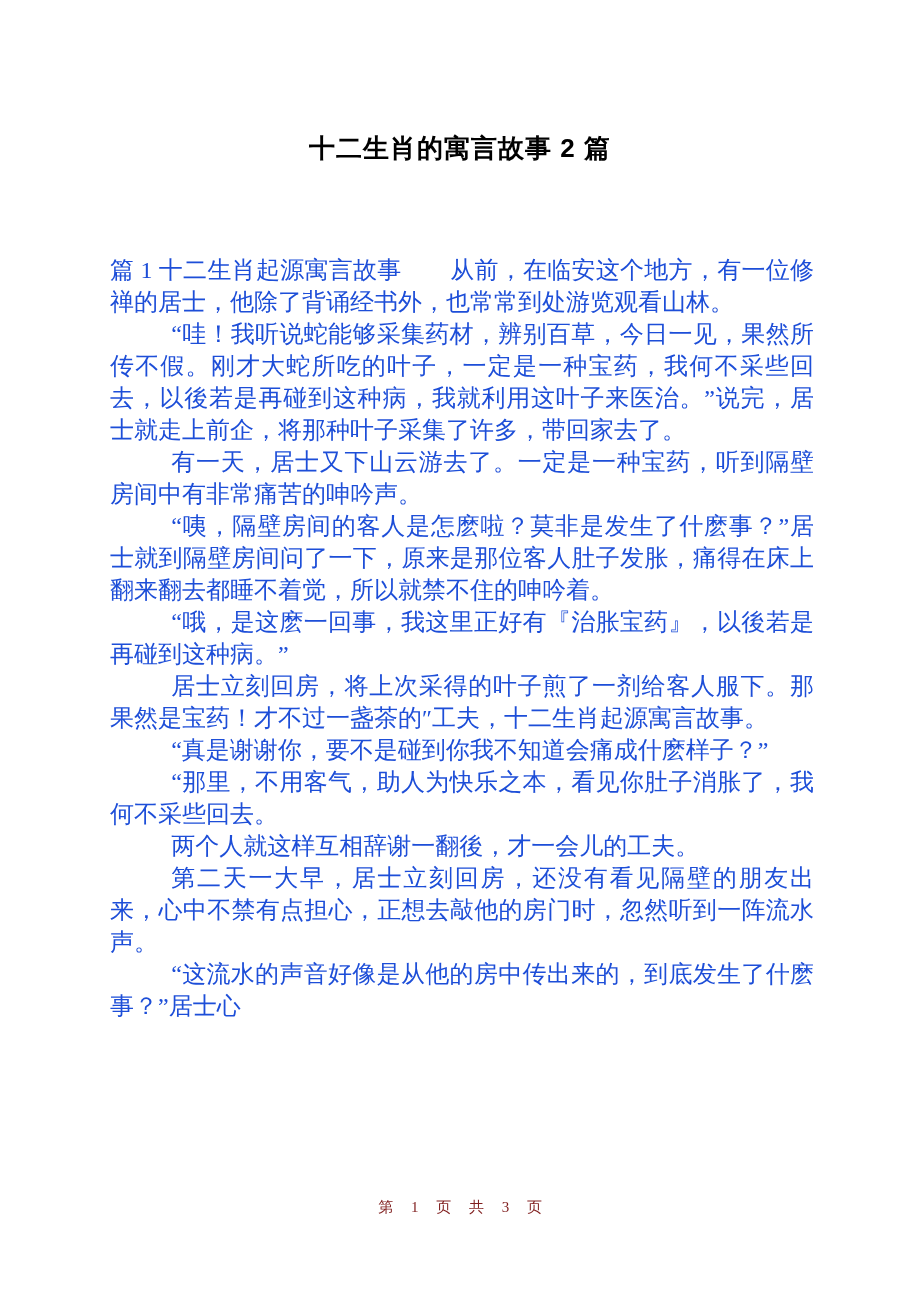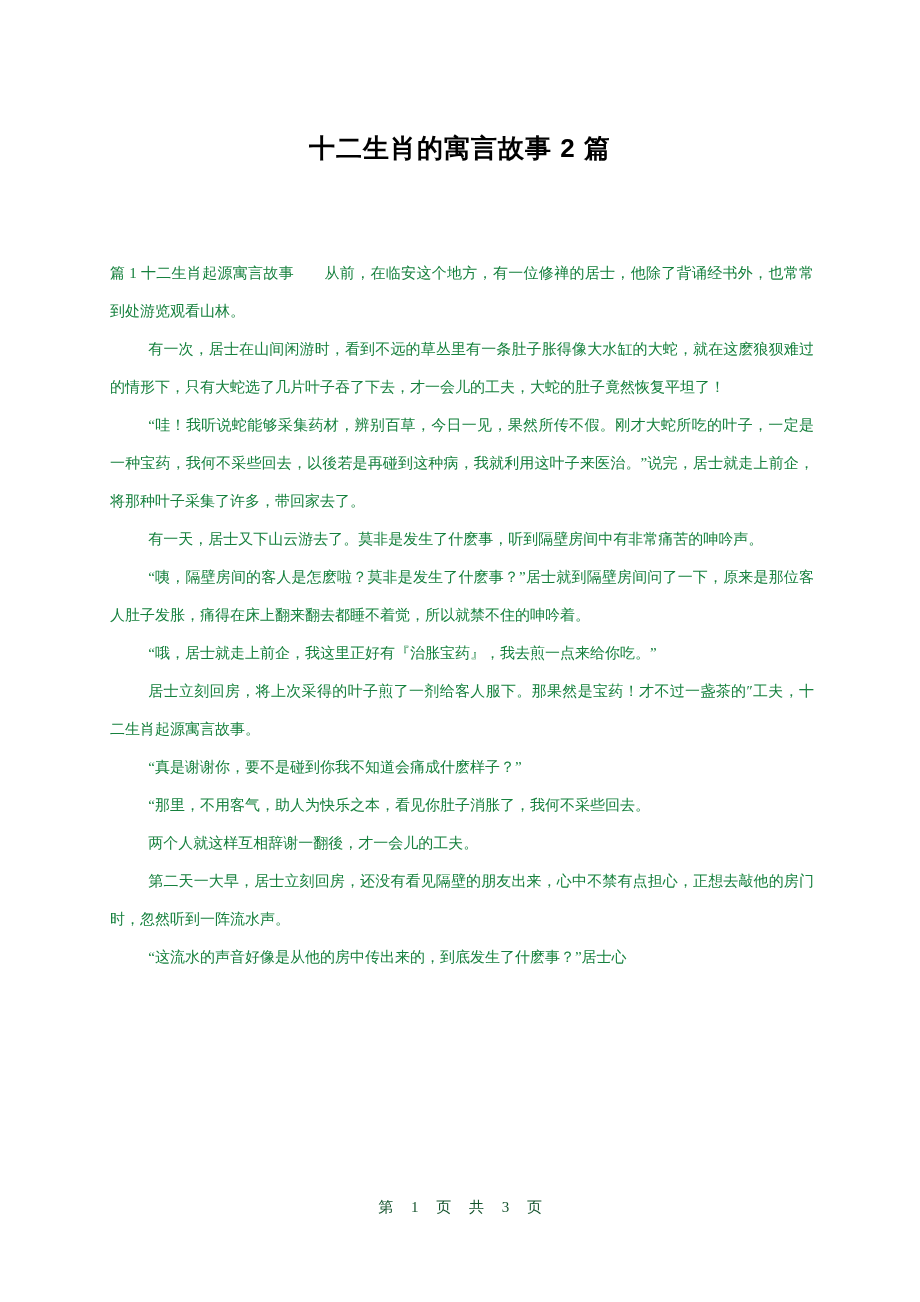--- a/index.html
+++ b/index.html
@@ -27,64 +27,63 @@
     line-height: 40px;
     color: #000000;
     letter-spacing: 1px;
   }
   .doc-body {
     position: absolute;
     top: 254px;
     left: 110px;
     width: 704px;
     font-family: "Liberation Serif", serif;
-    font-size: 15px;
-    line-height: 38px;
-    color: #15803d;
+    font-size: 24px;
+    line-height: 32px;
+    color: #1d4ed8;
     text-align: justify;
     text-justify: inter-ideograph;
   }
   .para {
     margin: 0;
     padding: 0;
     text-indent: 2.55em;
   }
   .para.no-indent {
     text-indent: 0;
   }
   .page-footer {
     position: absolute;
     top: 1196px;
     left: 0;
     width: 100%;
     text-align: center;
     font-family: "Liberation Serif", serif;
     font-size: 15px;
     line-height: 22px;
-    color: #14532d;
+    color: #7f1d1d;
   }
   .page-footer span {
     display: inline-block;
     margin: 0 7px;
   }
 </style>
 </head>
 <body>
 
 <div class="page">
 
   <h1 class="doc-title">十二生肖的寓言故事 2 篇</h1>
 
   <div class="doc-body">
     <p class="para no-indent">篇 1 十二生肖起源寓言故事　　从前，在临安这个地方，有一位修禅的居士，他除了背诵经书外，也常常到处游览观看山林。</p>
-    <p class="para">有一次，居士在山间闲游时，看到不远的草丛里有一条肚子胀得像大水缸的大蛇，就在这麽狼狈难过的情形下，只有大蛇选了几片叶子吞了下去，才一会儿的工夫，大蛇的肚子竟然恢复平坦了！</p>
     <p class="para">“哇！我听说蛇能够采集药材，辨别百草，今日一见，果然所传不假。刚才大蛇所吃的叶子，一定是一种宝药，我何不采些回去，以後若是再碰到这种病，我就利用这叶子来医治。”说完，居士就走上前企，将那种叶子采集了许多，带回家去了。</p>
-    <p class="para">有一天，居士又下山云游去了。莫非是发生了什麽事，听到隔壁房间中有非常痛苦的呻吟声。</p>
+    <p class="para">有一天，居士又下山云游去了。一定是一种宝药，听到隔壁房间中有非常痛苦的呻吟声。</p>
     <p class="para">“咦，隔壁房间的客人是怎麽啦？莫非是发生了什麽事？”居士就到隔壁房间问了一下，原来是那位客人肚子发胀，痛得在床上翻来翻去都睡不着觉，所以就禁不住的呻吟着。</p>
-    <p class="para">“哦，居士就走上前企，我这里正好有『治胀宝药』，我去煎一点来给你吃。”</p>
+    <p class="para">“哦，是这麽一回事，我这里正好有『治胀宝药』，以後若是再碰到这种病。”</p>
     <p class="para">居士立刻回房，将上次采得的叶子煎了一剂给客人服下。那果然是宝药！才不过一盏茶的″工夫，十二生肖起源寓言故事。</p>
     <p class="para">“真是谢谢你，要不是碰到你我不知道会痛成什麽样子？”</p>
     <p class="para">“那里，不用客气，助人为快乐之本，看见你肚子消胀了，我何不采些回去。</p>
     <p class="para">两个人就这样互相辞谢一翻後，才一会儿的工夫。</p>
     <p class="para">第二天一大早，居士立刻回房，还没有看见隔壁的朋友出来，心中不禁有点担心，正想去敲他的房门时，忽然听到一阵流水声。</p>
     <p class="para">“这流水的声音好像是从他的房中传出来的，到底发生了什麽事？”居士心</p>
   </div>
 
   <div class="page-footer">
     <span>第</span>

